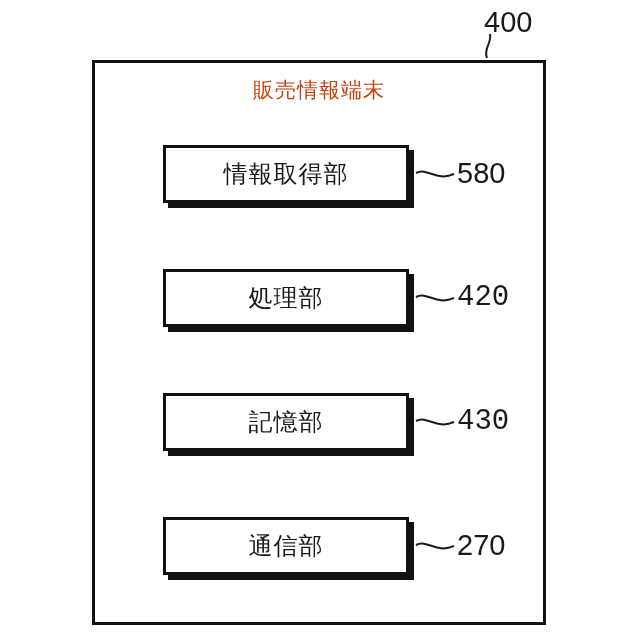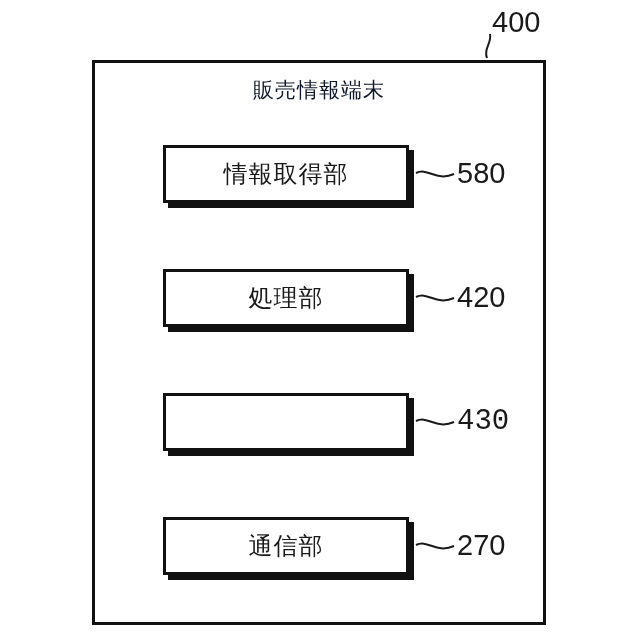--- a/index.html
+++ b/index.html
@@ -40,21 +40,21 @@
   .device-title {
     position: absolute;
     left: 92px;
     top: 76px;
     width: 454px;
     text-align: center;
     font-size: 21px;
     line-height: 28px;
     letter-spacing: 1px;
     white-space: nowrap;
-    color: #0f172a;
+    color: #c2410c;
   }
 
   
   .block {
     position: absolute;
     left: 163px;
     width: 246px;
     height: 58px;
     box-sizing: border-box;
     border: 3px solid #111111;
@@ -106,34 +106,35 @@
 </style>
 </head>
 <body>
 
 <div id="figure-canvas">
 
   <div class="device-frame"></div>
 
   <div class="device-title">販売情報端末</div>
 
-  <div class="ref-num" style="left:484px; top:8px;margin-left:8px;">400</div>
+  <div class="ref-num" style="left:484px; top:8px;">400</div>
 
   <div class="block-shadow" style="top:150px;"></div>
   <div class="block" style="top:145px;"></div>
   <div class="block-label" style="top:145px;text-align:center;">情報取得部</div>
   <div class="ref-num" style="left:457px; top:159px;">580</div>
 
   <div class="block-shadow" style="top:274px;"></div>
   <div class="block" style="top:269px;"></div>
   <div class="block-label" style="top:269px;">処理部</div>
-  <div class="ref-num" style="left:457px; top:283px;">420</div>
+  <div class="ref-num" style="left:457px; top:283px;font-family:Liberation Mono, monospace;">420</div>
 
   <div class="block-shadow" style="top:398px;"></div>
   <div class="block" style="top:393px;"></div>
+  <div class="block-label" style="top:393px;">記憶部</div>
   <div class="ref-num" style="left:457px; top:407px;font-family:Liberation Mono, monospace;">430</div>
 
   <div class="block-shadow" style="top:522px;"></div>
   <div class="block" style="top:517px;"></div>
   <div class="block-label" style="top:517px;">通信部</div>
   <div class="ref-num" style="left:457px; top:531px;">270</div>
 
   <svg class="leader-layer" viewBox="0 0 640 640" xmlns="http://www.w3.org/2000/svg">
 
     <path d="M 487 58 C 483 48, 492 44, 490 34" fill="none" stroke="#1a1a1a" stroke-width="2"></path>

